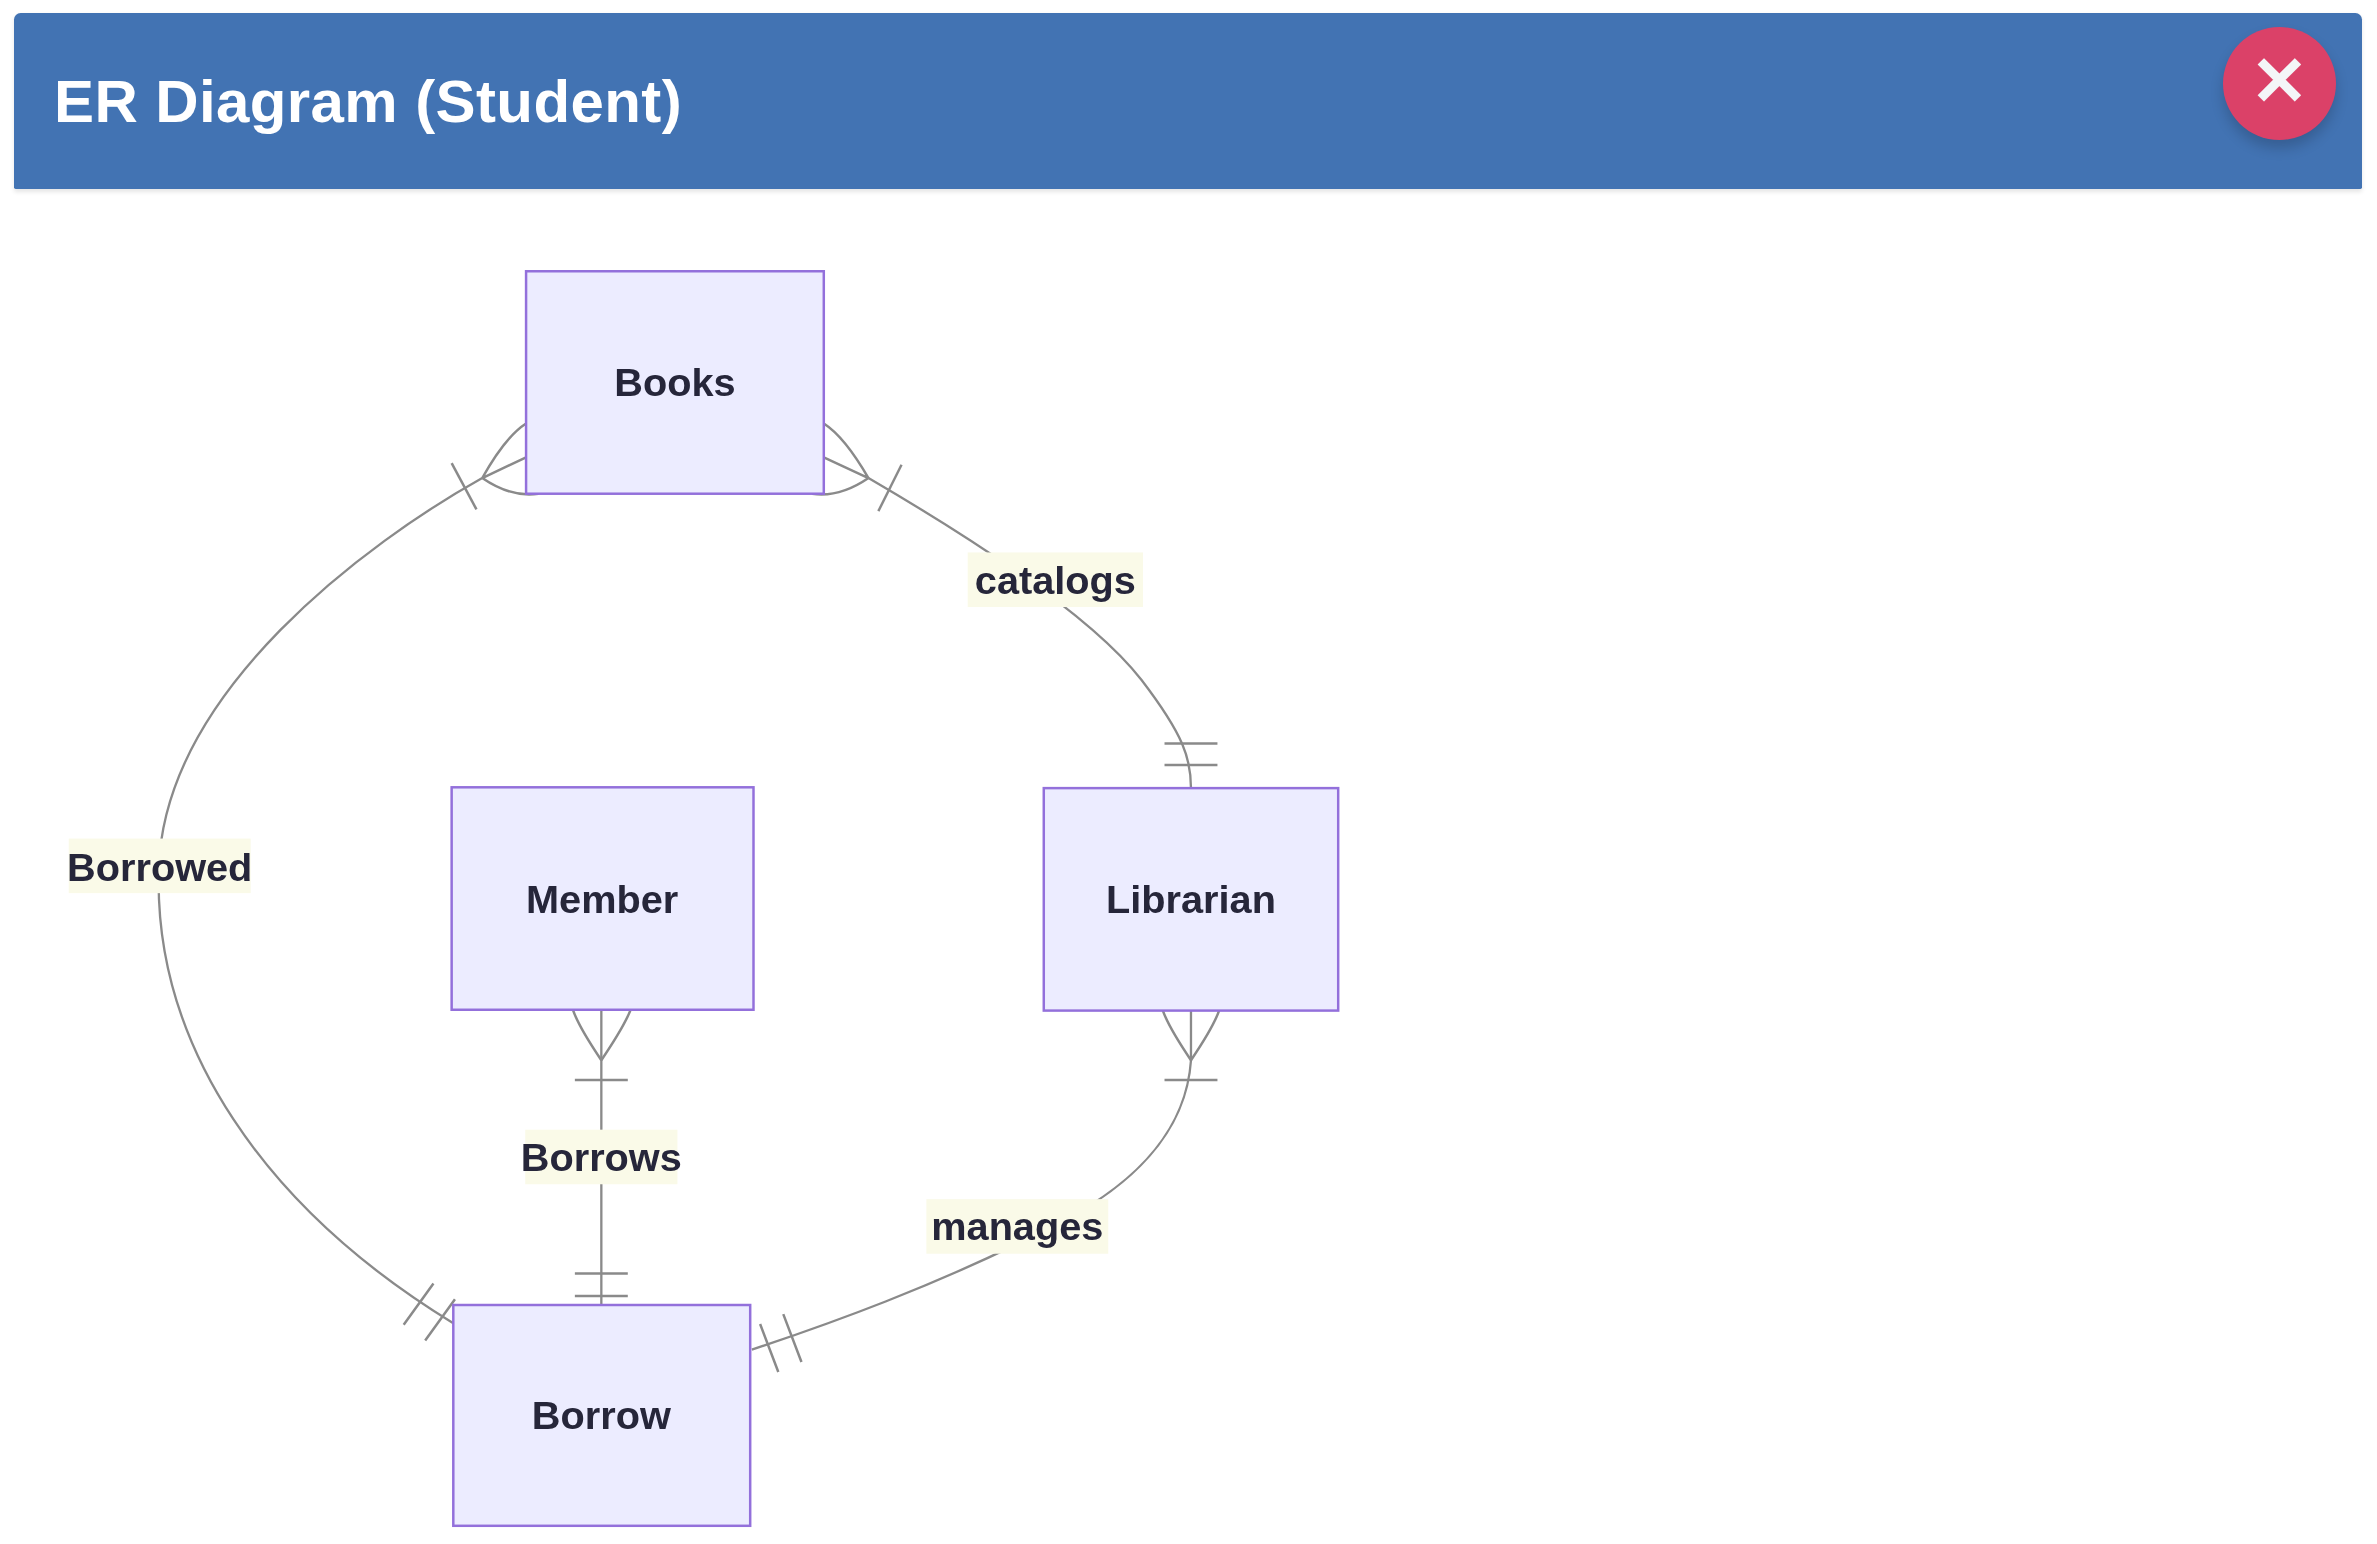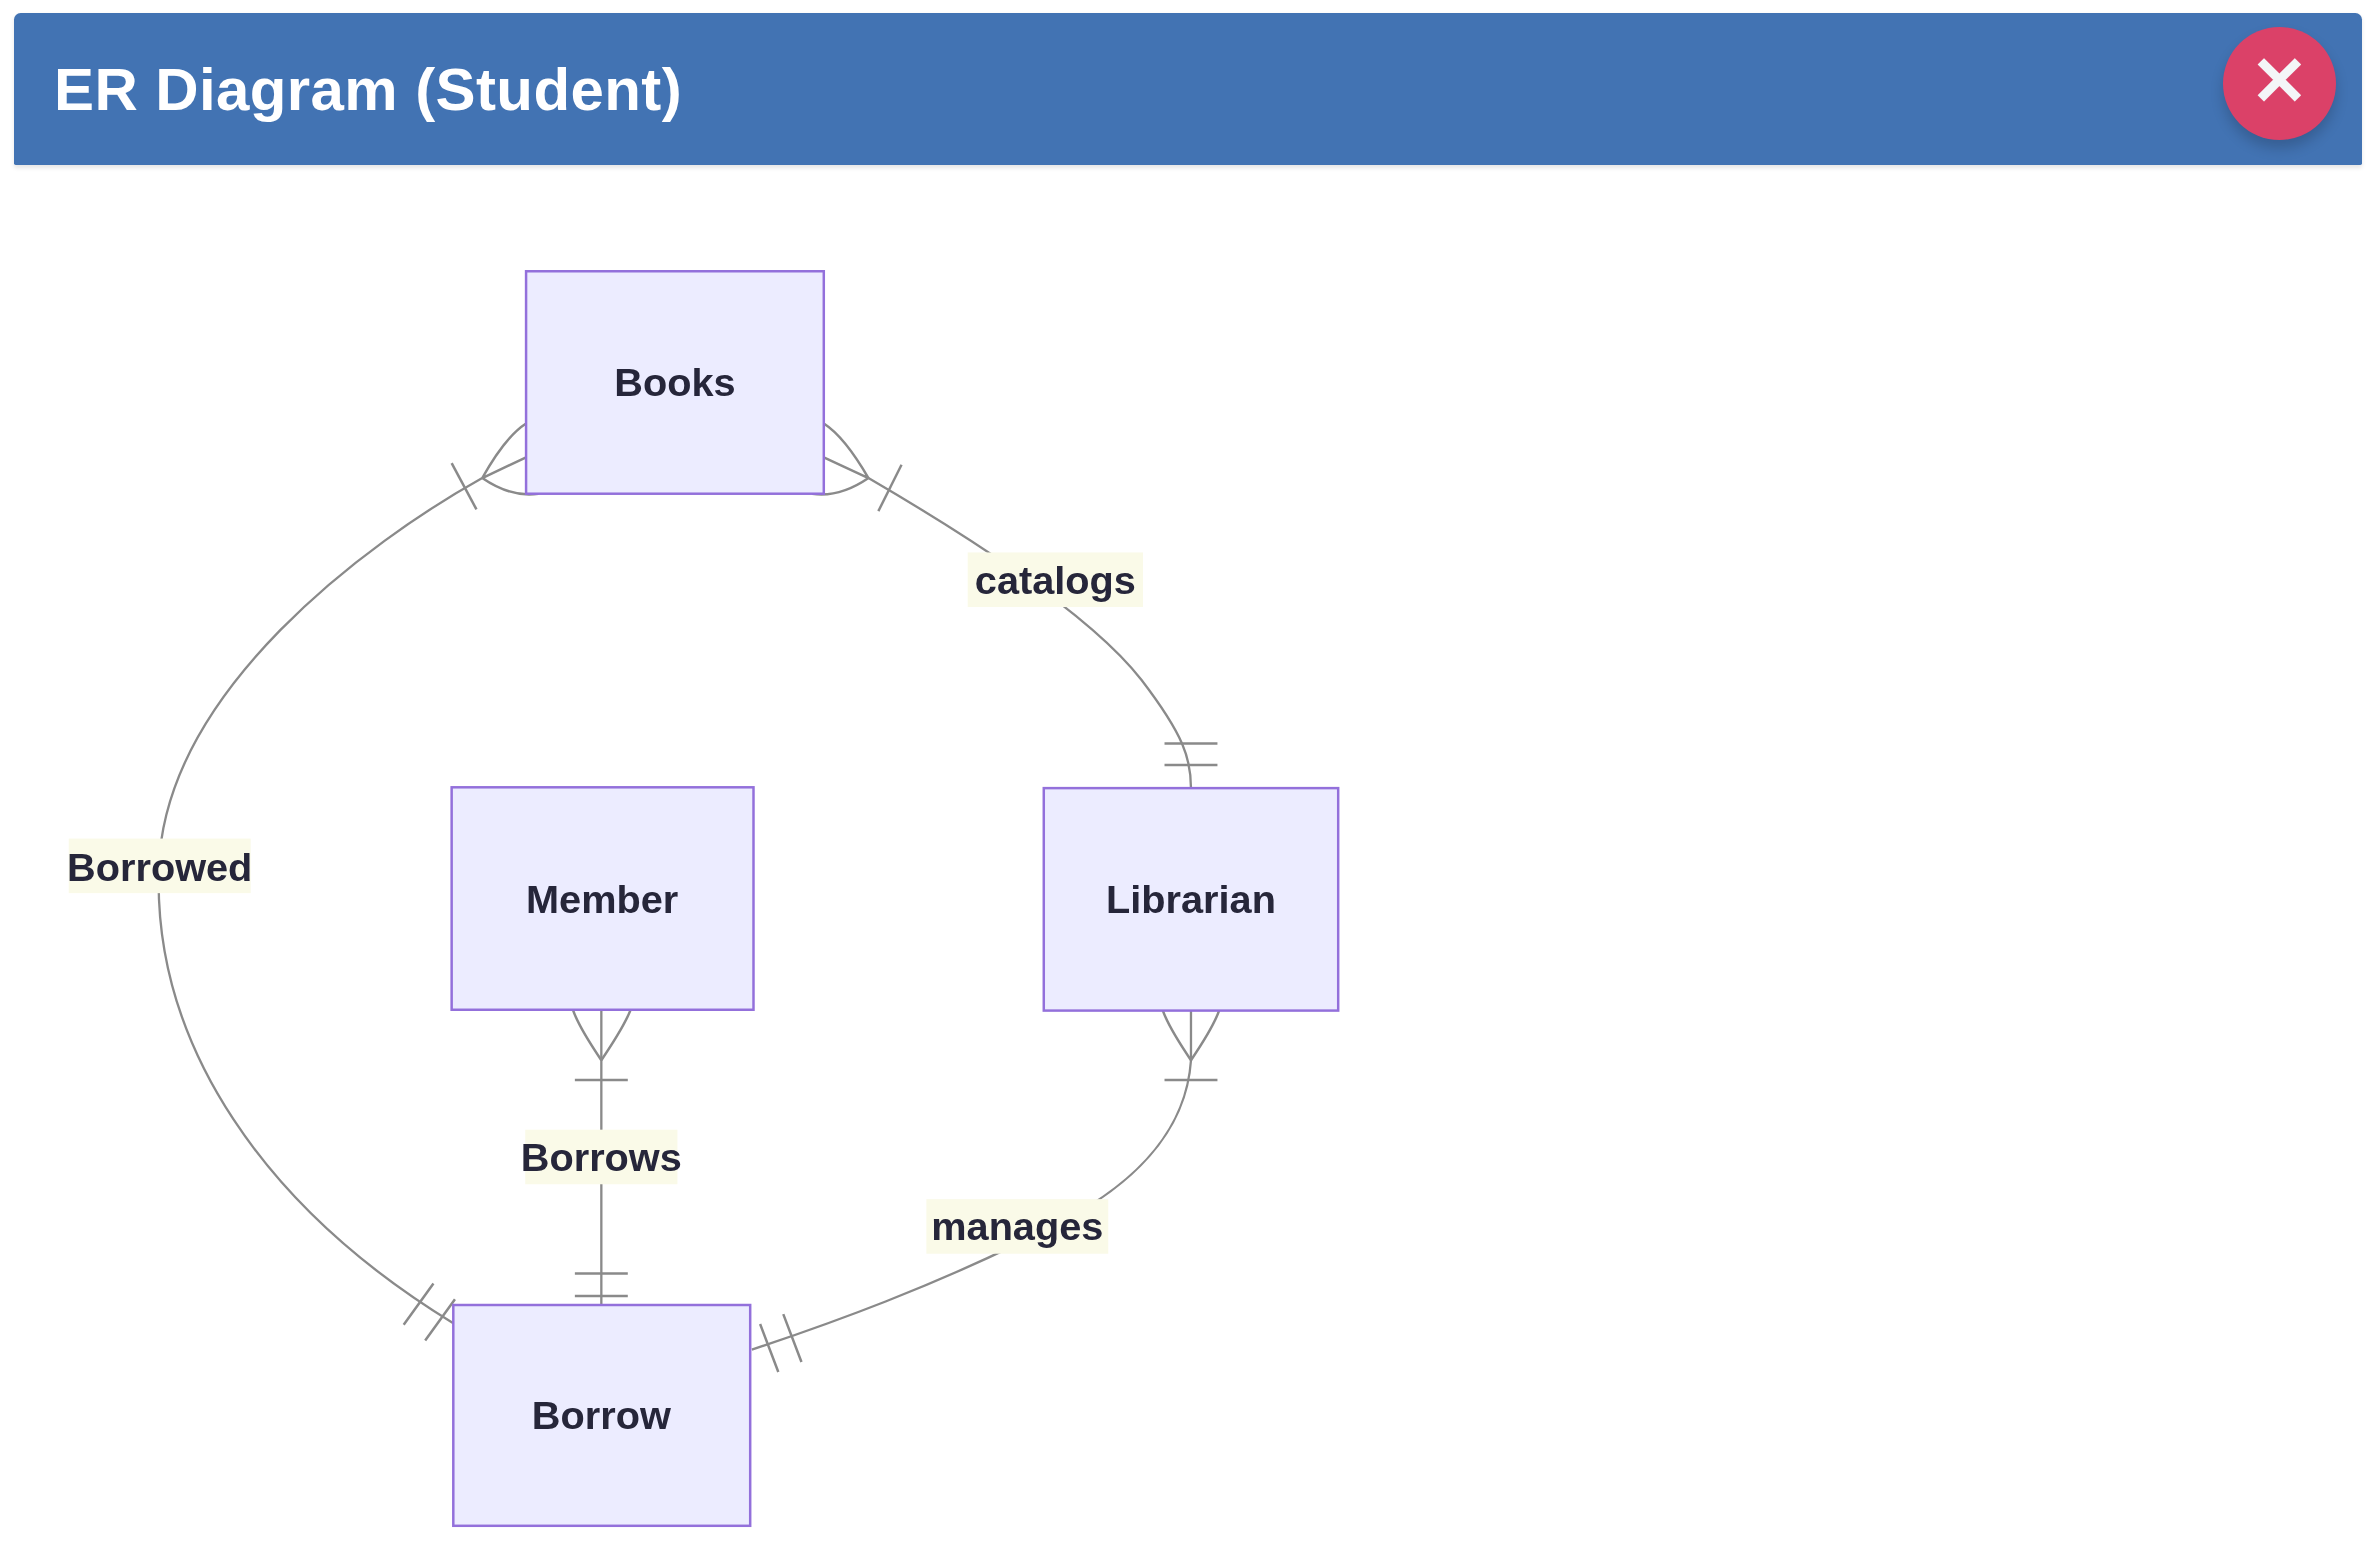--- a/index.html
+++ b/index.html
@@ -7,21 +7,21 @@
   .stage{
     position:relative;
     width:2377px;height:1544px;
     background:#ffffff;
     overflow:hidden;
     font-family:"Liberation Sans", sans-serif;
   }
   .modal-header{
     position:absolute;
     left:14px;top:13.2px;
-    width:2348px;height:152px;
+    width:2348px;height:176px;
     background:#4273b3;
     border-radius:6.6px 6.6px 1.7px 1.7px;
     box-shadow:0 2.5px 4.1px rgba(0,0,0,0.10);
     display:flex;align-items:center;
   }
   .modal-title{
     color:#ffffff;
     font-size:60px;
     font-weight:bold;
     padding-left:40px;

